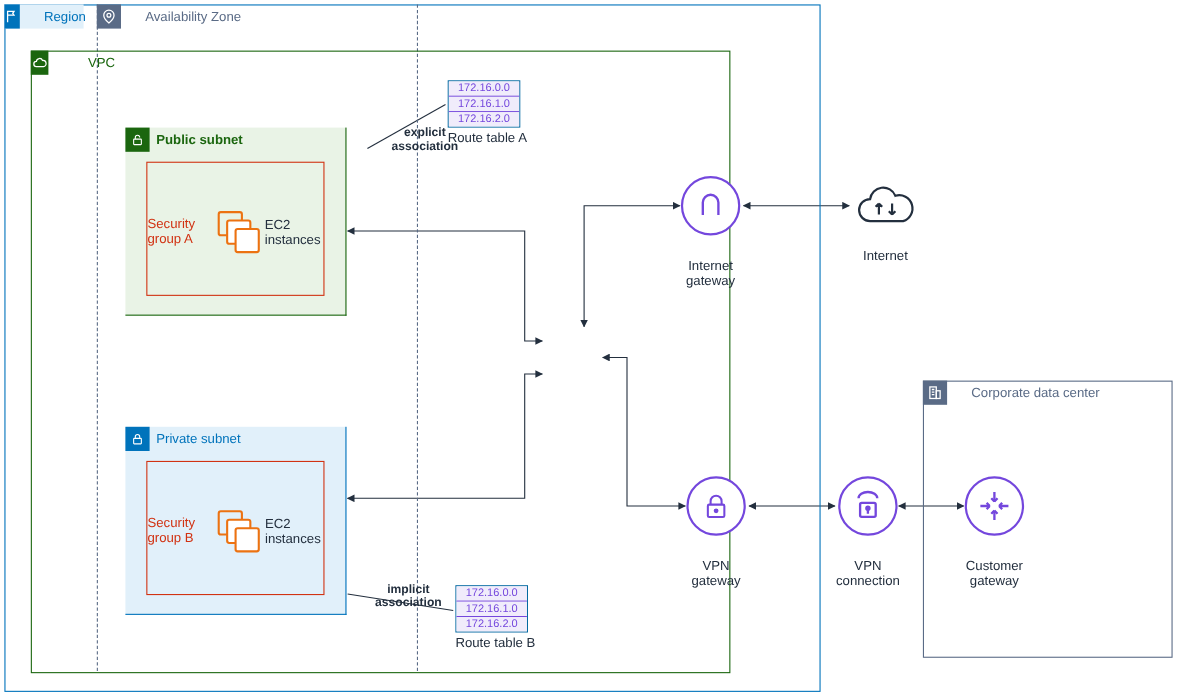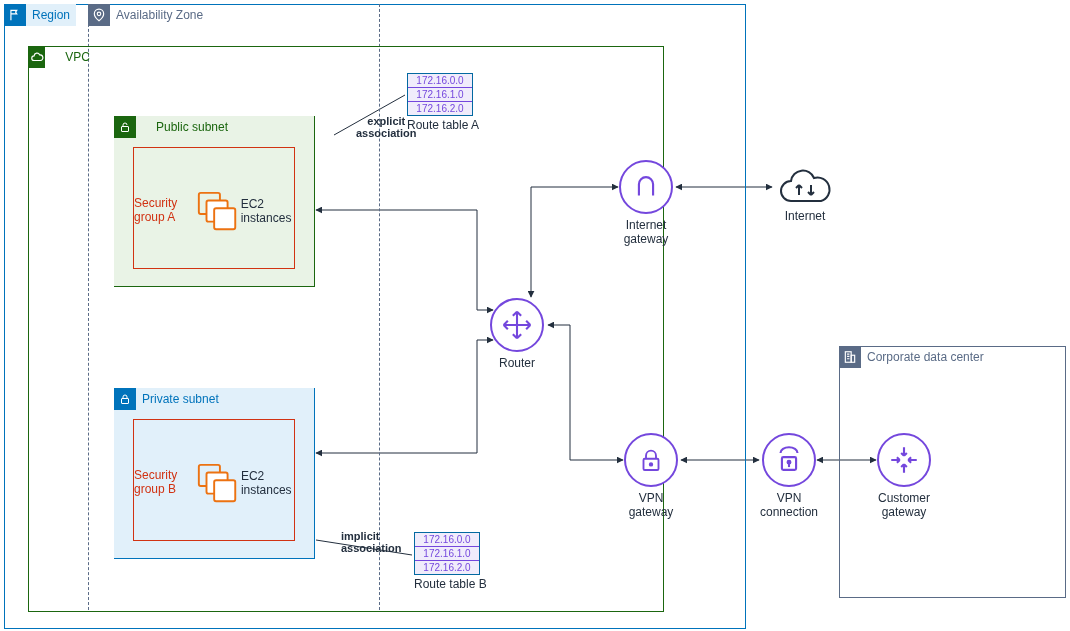--- a/index.html
+++ b/index.html
@@ -6,21 +6,21 @@
     margin: 0;
     padding: 0;
     width: 1070px;
     height: 631px;
     font-family: Arial, Helvetica, sans-serif;
     font-size: 12px;
     color: #232F3E;
     background: #fff;
   }
   .canvas { position: relative; width: 1070px; height: 631px; }
-  .abs { position: absolute; }
+  .abs { position: absolute; gap: 16px; }
   .region-box {
     left: 4px; top: 4px; width: 740px; height: 623px;
     border: 1px solid #0073BB;
   }
   .region-tab {
     left: 4px; top: 4px; width: 72px; height: 22px;
     background: #E1F0FA; display: flex; align-items: center;
   }
   .region-tab .icon-slot {
     width: 22px; height: 22px; background: #0073BB;
@@ -59,21 +59,21 @@
   .subnet-public { left: 114px; top: 116px; background: #E9F3E6; border-bottom: 1px solid #1B660F; border-right: 1px solid #1B660F; }
   .subnet-private { left: 114px; top: 388px; background: #E1F0FA; border-bottom: 1px solid #0073BB; border-right: 1px solid #0073BB; }
   .subnet-tab {
     position: absolute; left: 0; top: 0; height: 22px; display: flex; align-items: center;
   }
   .subnet-tab .icon-slot {
     width: 22px; height: 22px;
     display: flex; align-items: center; justify-content: center;
   }
   .subnet-public .subnet-tab .icon-slot { background: #1B660F; }
-  .subnet-public .subnet-tab .lbl { padding-left: 20px; color: #1B660F; }
+  .subnet-public .subnet-tab .lbl { padding-left: 6px; color: #1B660F; font-weight: bold; }
   .subnet-private .subnet-tab .icon-slot { background: #0073BB; }
   .subnet-private .subnet-tab .lbl { padding-left: 6px; color: #0073BB; }
   .sg-box {
     width: 160px; height: 120px; margin-top: 14px;
     border: 1px solid #D13212;
     display: flex; flex-direction: row; align-items: center;
   }
   .sg-title { color: #D13212; margin-top: 4px; }
   .ec2-icon { width: 46px; height: 46px; margin-top: 8px; }
   .ec2-label { color: #232F3E; margin-top: 6px; }
@@ -239,32 +239,23 @@
     <div class="route-table">
       <div class="row">172.16.0.0</div>
       <div class="row">172.16.1.0</div>
       <div class="row">172.16.2.0</div>
     </div>
     <div class="rt-label">Route table B</div>
   </div>
 
   <div class="abs assoc-label" style="left:356px; top:115px; white-space:pre; text-align:center;">explicit
 association</div>
-  <div class="abs assoc-label" style="left:341px; top:530px; white-space:pre; text-align:left;">implicit
+  <div class="abs assoc-label" style="left:341px; top:530px; white-space:pre; text-align:center;">implicit
 association</div>
 
-  <div class="abs node router-pos">
-    <div class="node-icon">
-      <svg width="40" height="40" viewBox="0 0 48 48" fill="none" stroke="#7447DD" stroke-width="2.5">
-        <path d="M24 8 v32 M8 24 h32"></path>
-        <path d="M24 8 l-5 5 M24 8 l5 5 M24 40 l-5 -5 M24 40 l5 -5 M8 24 l5 -5 M8 24 l5 5 M40 24 l-5 -5 M40 24 l-5 5"></path>
-      </svg>
-    </div>
-    <div class="lbl">Router</div>
-  </div>
 
   <div class="abs node igw-pos">
     <div class="node-icon">
       <svg width="34" height="34" viewBox="0 0 48 48" fill="none" stroke="#7447DD" stroke-width="3">
         <path d="M14 36 V20 a10 10 0 0 1 20 0 V36"></path>
       </svg>
     </div>
     <div class="lbl" style="white-space:pre;">Internet
 gateway</div>
   </div>

